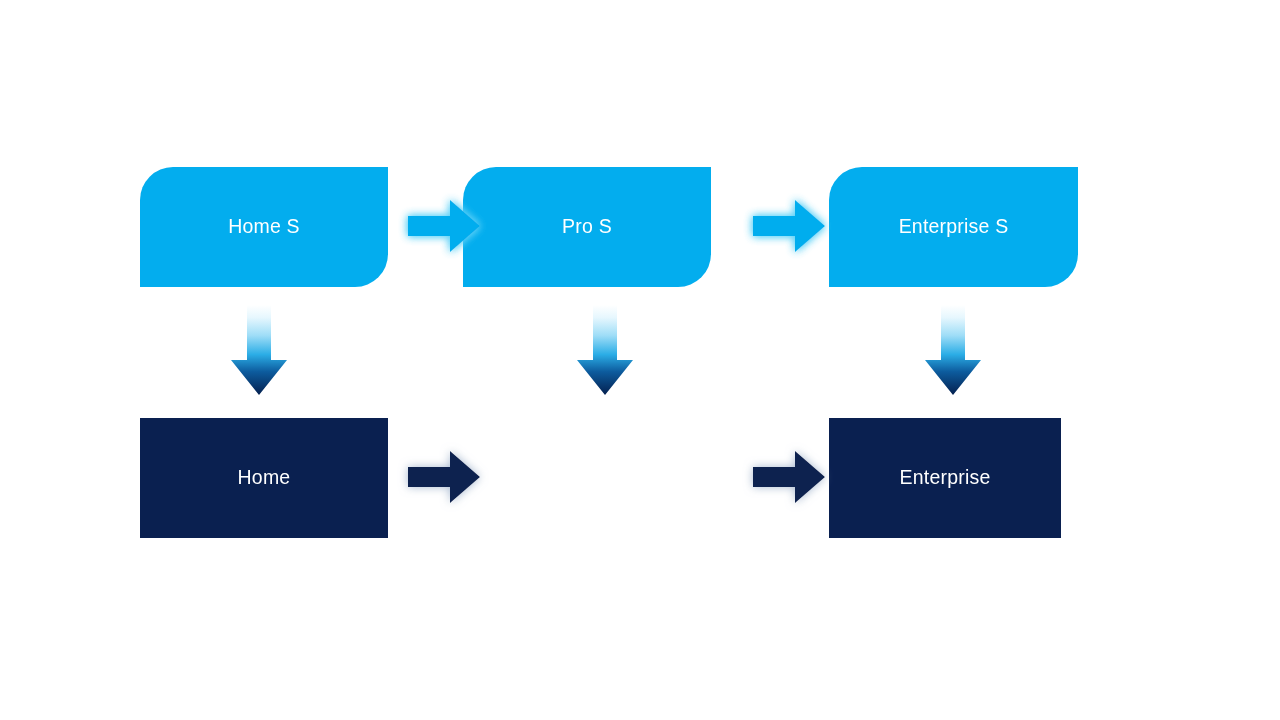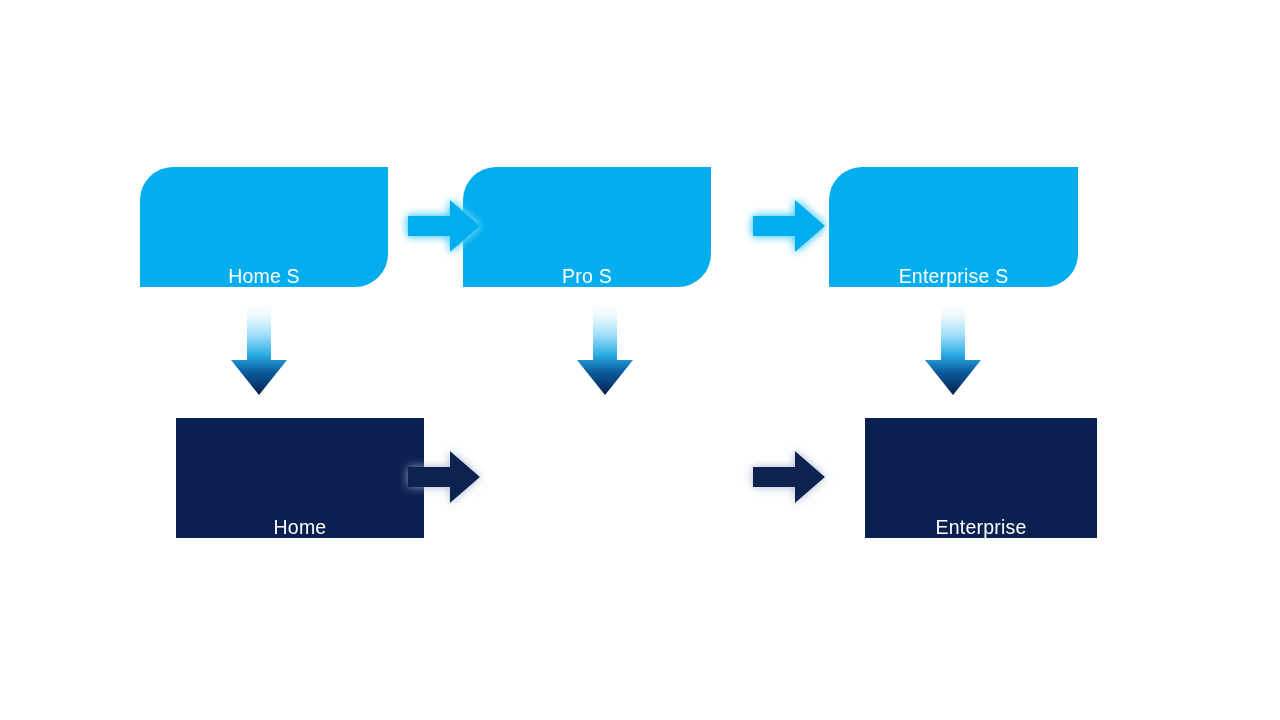--- a/index.html
+++ b/index.html
@@ -19,21 +19,21 @@
     position: relative;
     width: 1280px;
     height: 720px;
     background: #ffffff;
   }
 
   
   .node-box {
     position: absolute;
     display: flex;
-    align-items: flex-end;
+    align-items: center;
     justify-content: center;
     box-sizing: border-box;
     user-select: none;
   }
 
   .node-box .node-label {
     color: #ffffff;
     font-size: 19.5px;
     font-weight: 400;
     letter-spacing: 0.2px;
@@ -45,21 +45,20 @@
   
   .box-top {
     background: #03ADEE;
     border-radius: 33px 0 33px 0;
   }
 
   
   .box-bottom {
     background: #0A2050;
     border-radius: 0;
-    margin-left: 36px;
   }
 
   
   .arrow {
     position: absolute;
     pointer-events: none;
   }
   .arrow svg {
     display: block;
     overflow: visible;

